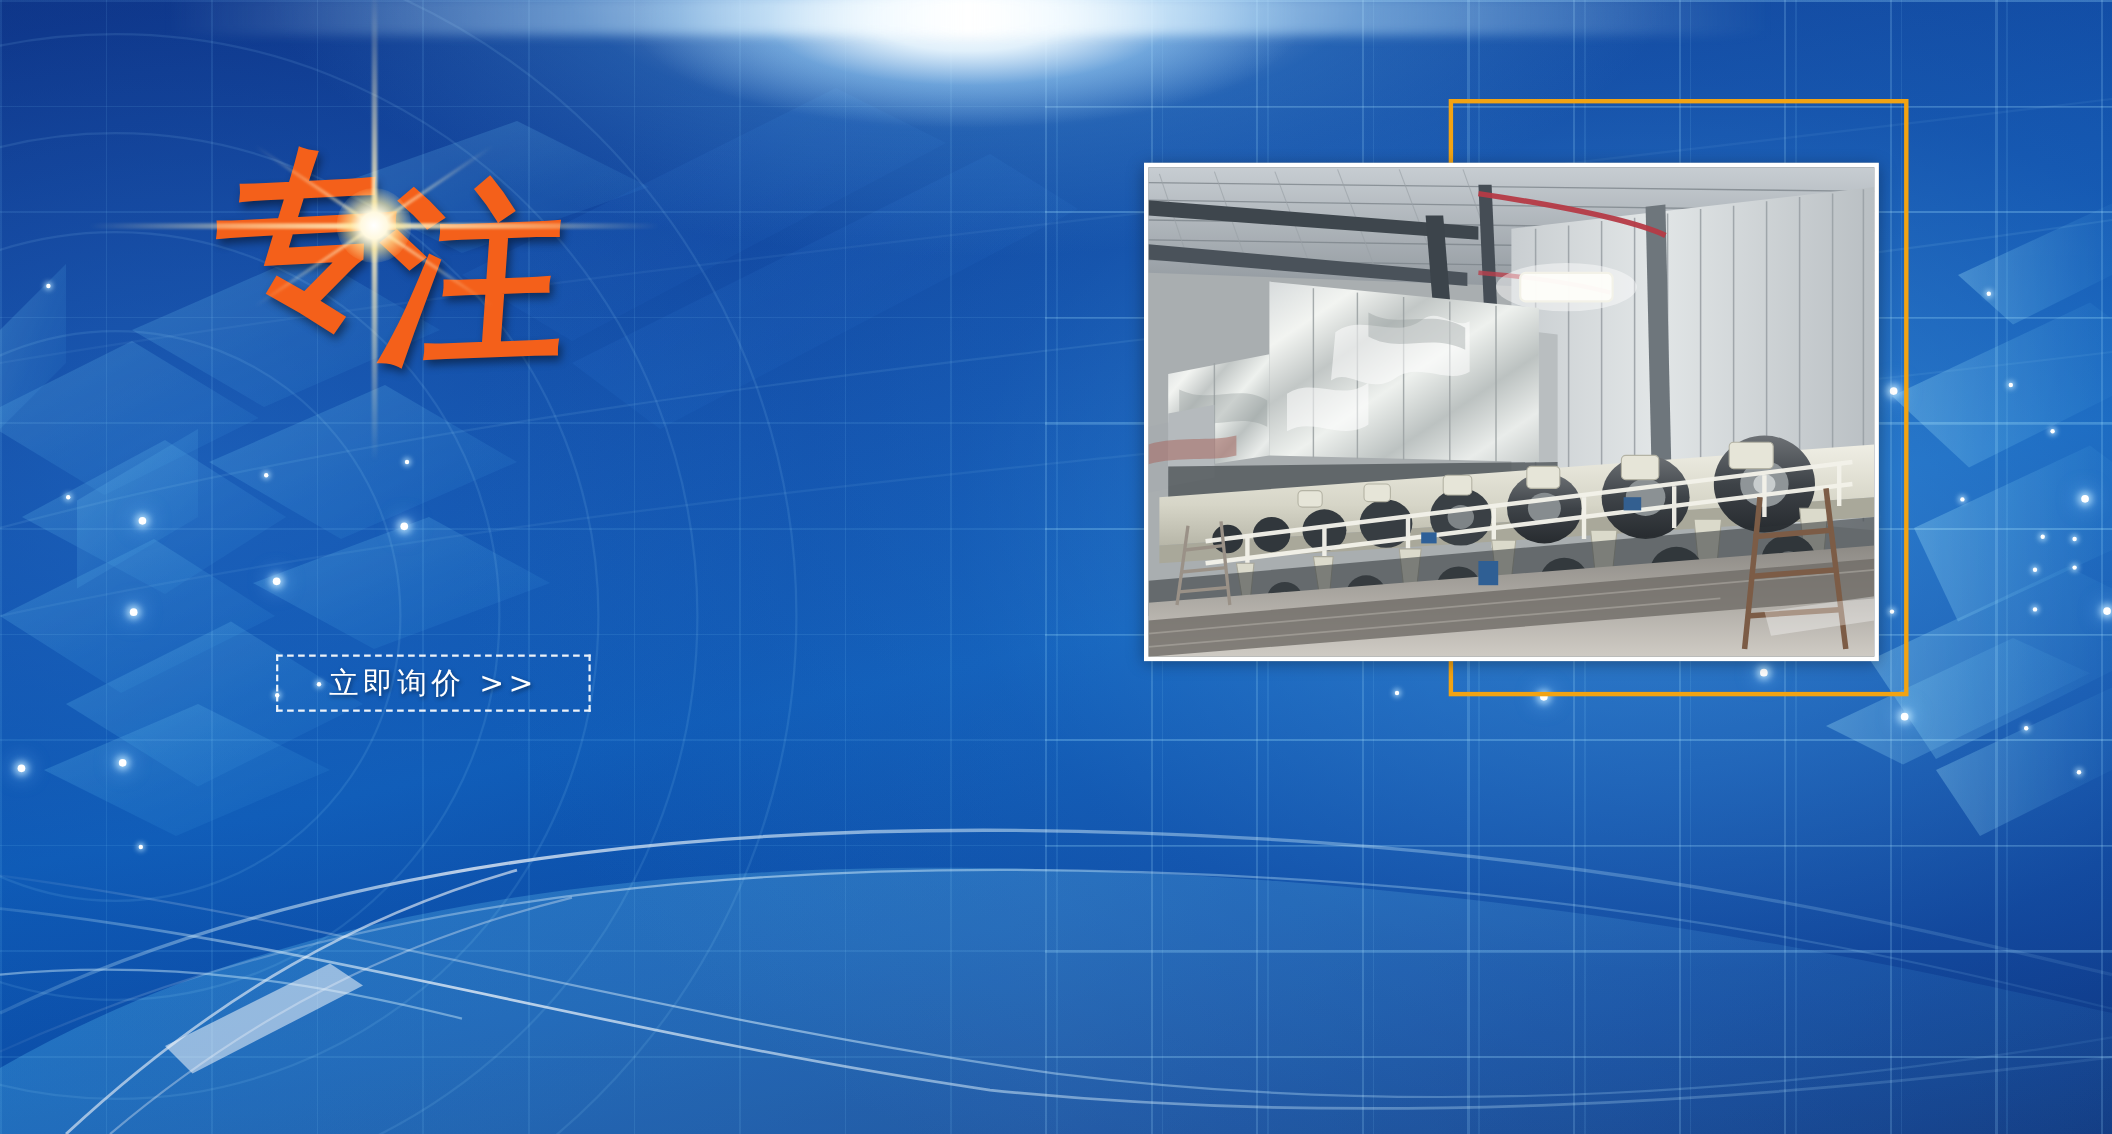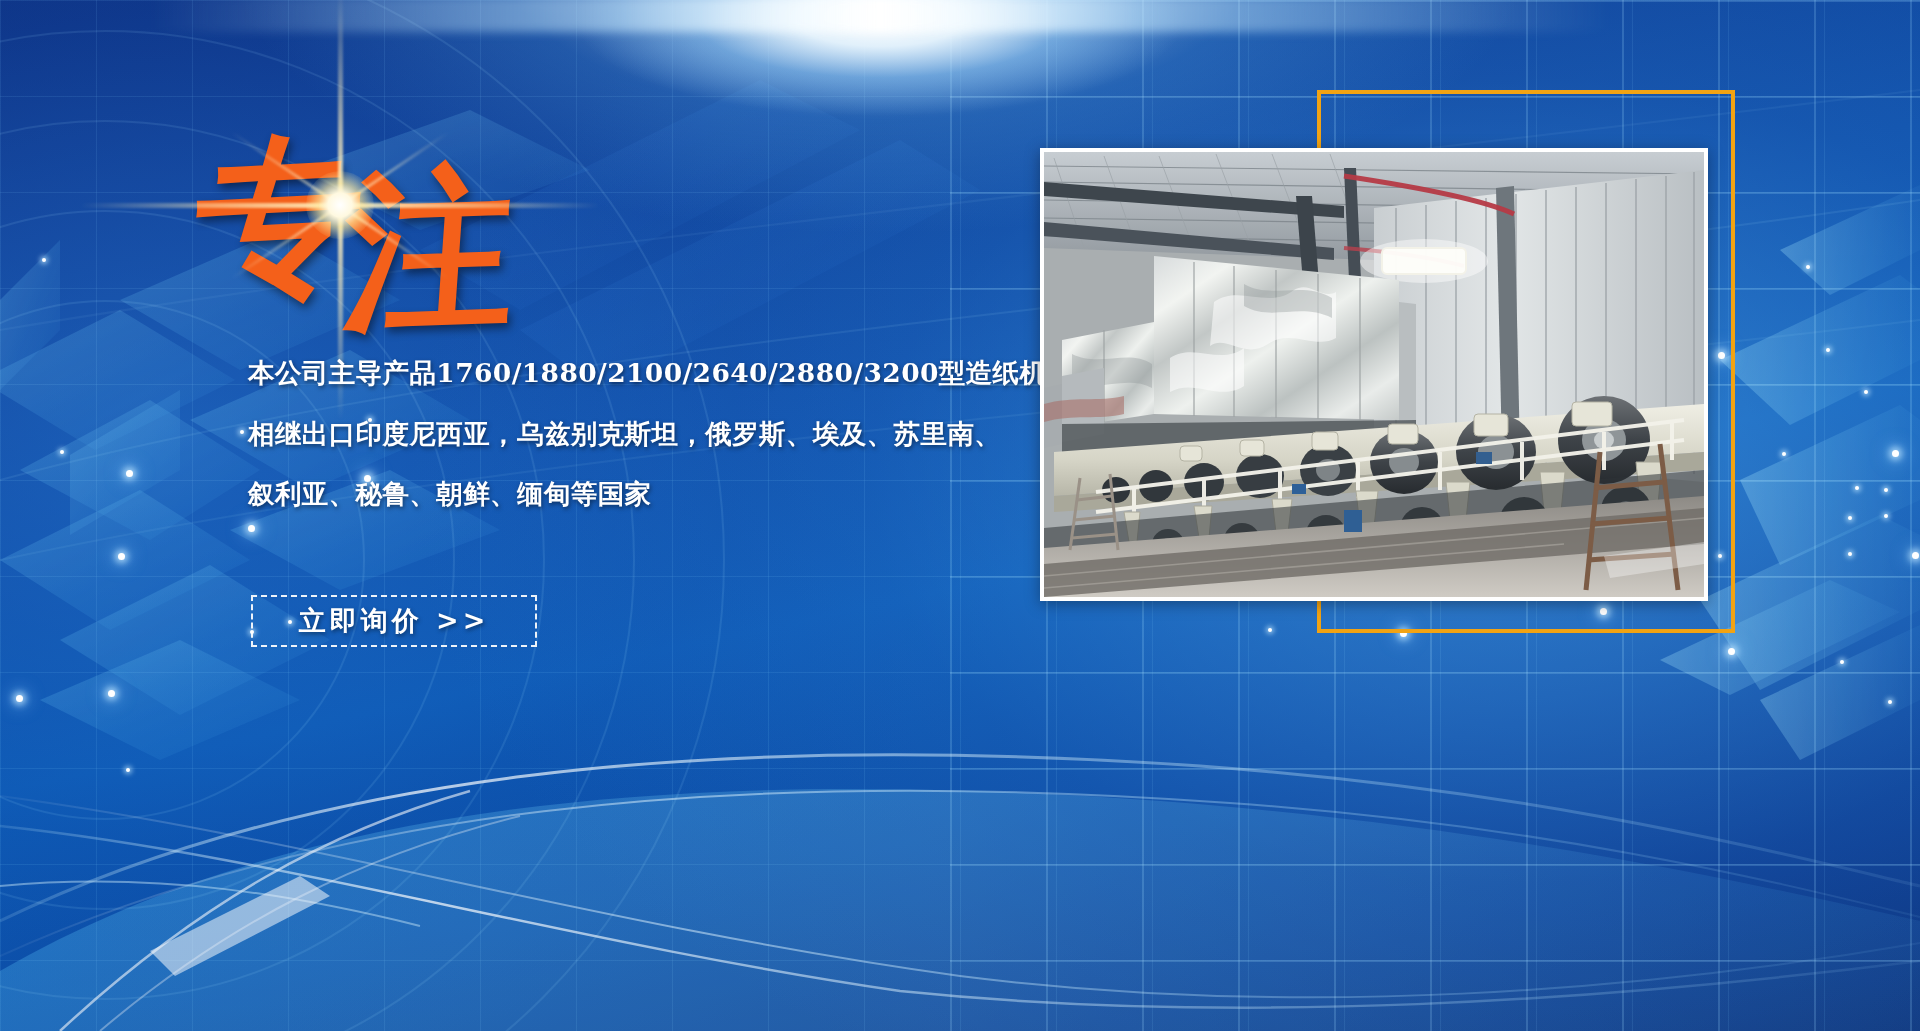--- a/index.html
+++ b/index.html
@@ -119,21 +119,20 @@
     position:absolute; left:251px; top:595px;
     width:286px; height:52px;
     border:2px dashed rgba(255,255,255,.92);
     display:flex; align-items:center; justify-content:center;
     background:transparent; cursor:pointer;
   }
   .cta span{
     font-family:"DejaVu Serif", serif;
     font-size:27px; color:#ffffff; letter-spacing:4px;
     text-shadow:1px 2px 4px rgba(0,0,0,.45);
-    font-weight:bold;
   }
 
   
   .oframe{
     position:absolute; left:1317px; top:90px; width:418px; height:543px;
     border:4px solid #f2a313;
     box-sizing:border-box;
   }
 
   .photo{
@@ -290,25 +289,20 @@
 
     <div class="flare">
       <div class="h"></div>
         <div class="v"></div>
         <div class="d1"></div>
         <div class="d2"></div>
         <div class="core"></div>
     </div>
 
 
-    <div class="desc">
-      <p>本公司主导产品1760/1880/2100/2640/2880/3200型造纸机</p>
-      <p>相继出口印度尼西亚，乌兹别克斯坦，俄罗斯、埃及、苏里南、</p>
-      <p>叙利亚、秘鲁、朝鲜、缅甸等国家</p>
-    </div>
 
     <div class="cta">
       <span>立即询价 &gt;&gt;</span>
     </div>
   </div>
 
   <div class="oframe"></div>
 
   <div class="photo">
     <svg viewBox="0 0 660 445" preserveAspectRatio="none">

